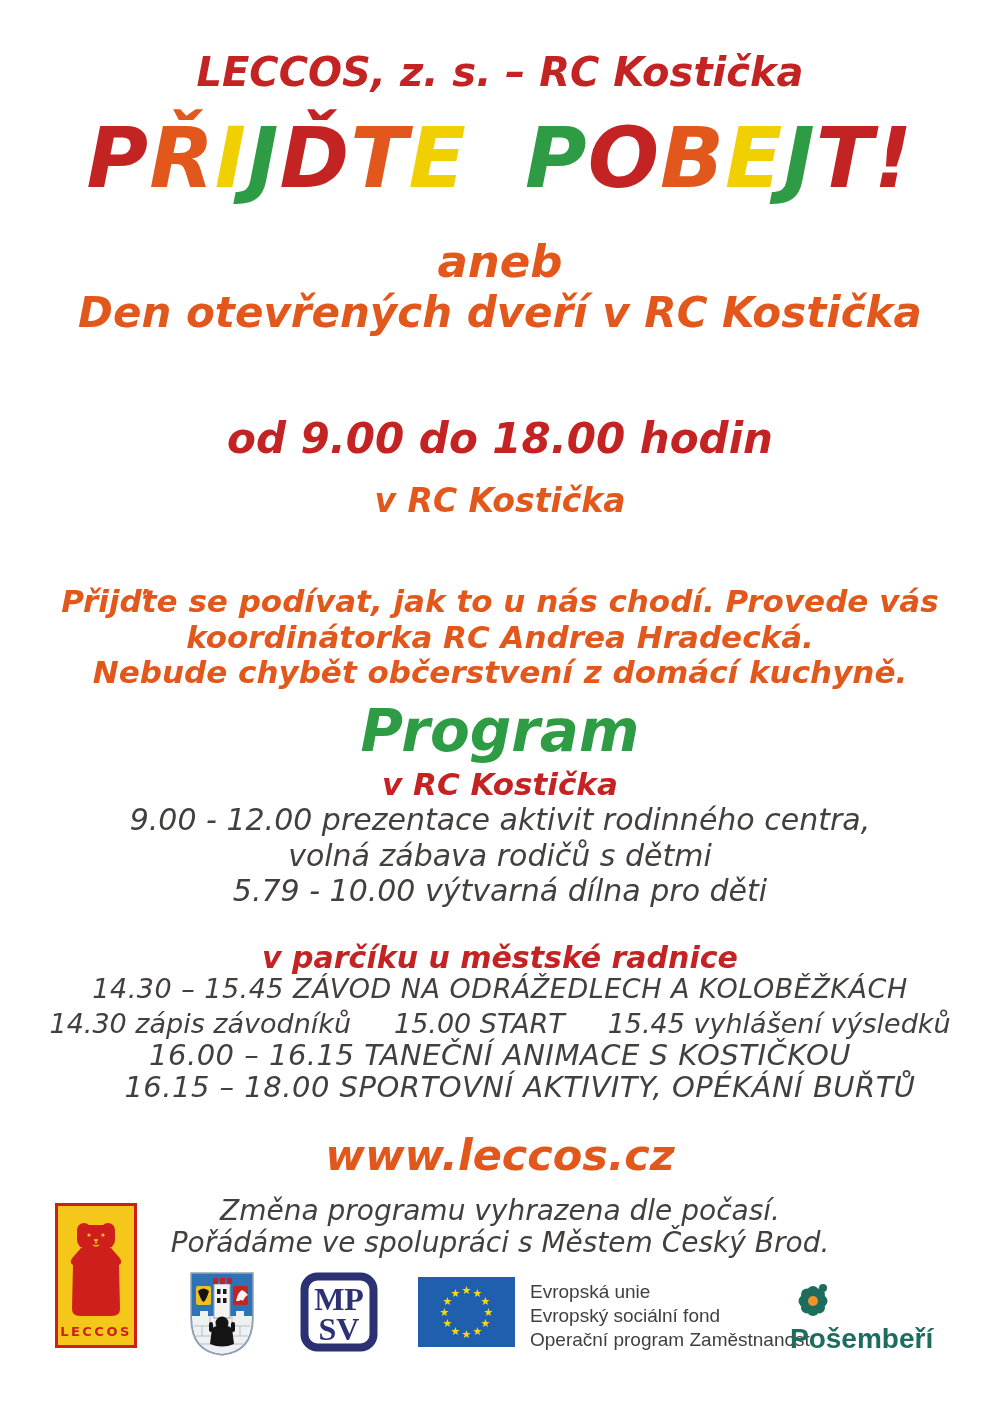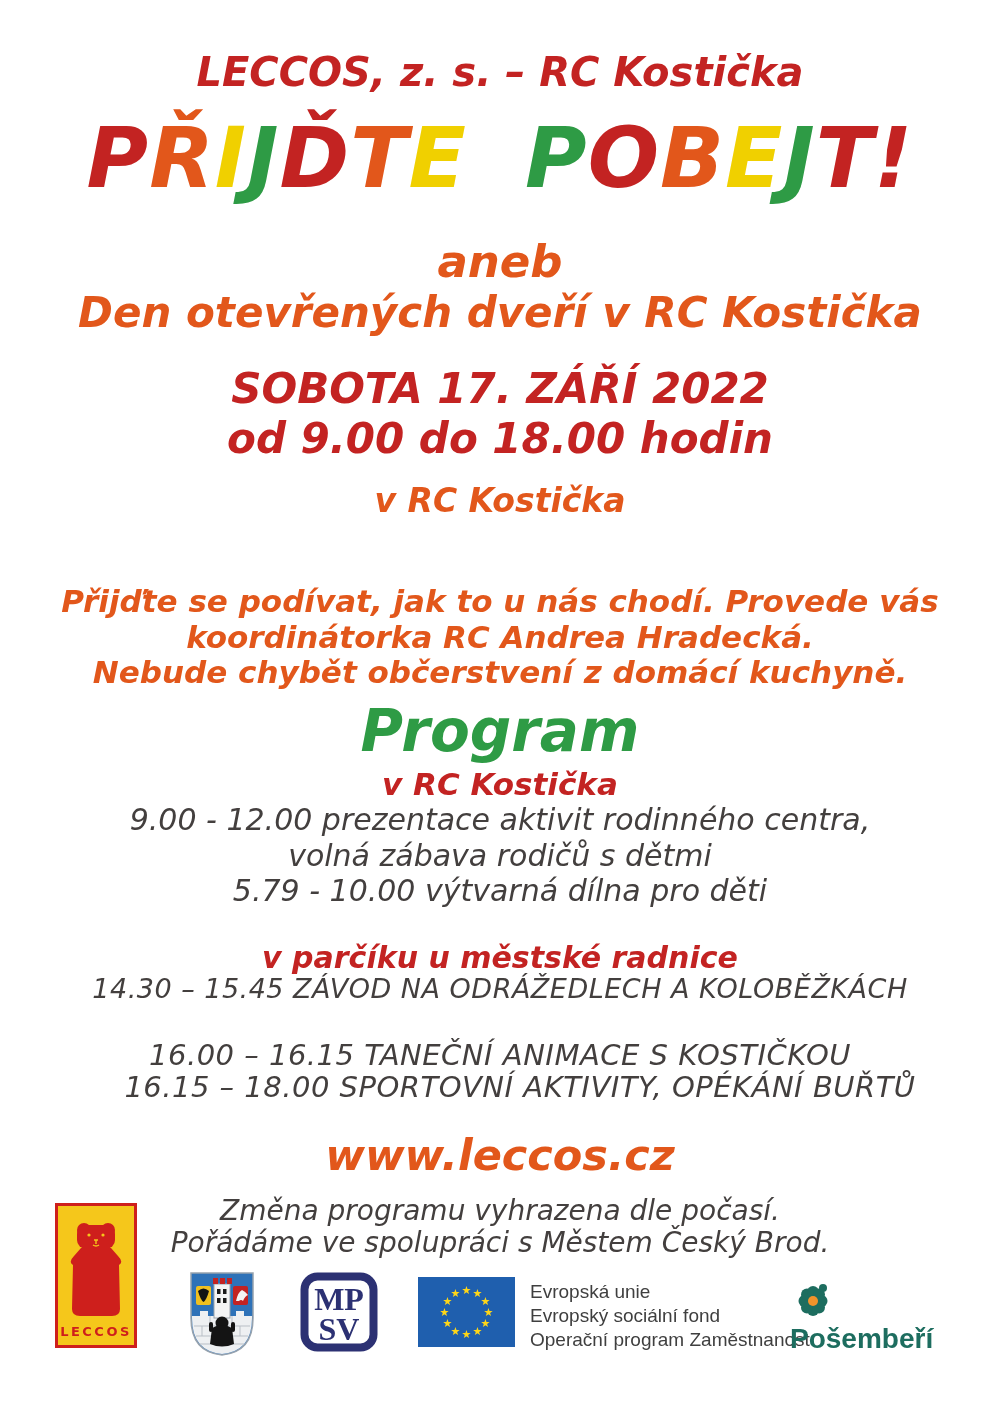--- a/index.html
+++ b/index.html
@@ -48,38 +48,38 @@
 
 <div class="poster">
 
   <div class="line org-line">LECCOS, z. s. – RC Kostička</div>
 
   <div class="line title"><span style="color: rgb(195, 35, 34);">P</span><span style="color: rgb(226, 87, 27);">Ř</span><span style="color: rgb(240, 208, 0);">I</span><span style="color: rgb(46, 155, 69);">J</span><span style="color: rgb(195, 35, 34);">Ď</span><span style="color: rgb(226, 87, 27);">T</span><span style="color: rgb(240, 208, 0);">E</span><span style="padding: 0px 14px;"> </span><span style="color: rgb(46, 155, 69);">P</span><span style="color: rgb(195, 35, 34);">O</span><span style="color: rgb(226, 87, 27);">B</span><span style="color: rgb(240, 208, 0);">E</span><span style="color: rgb(46, 155, 69);">J</span><span style="color: rgb(195, 35, 34);">T</span><span style="color: rgb(195, 35, 34);">!</span></div>
 
   <div class="line aneb">aneb</div>
   <div class="line subtitle">Den otevřených dveří v RC Kostička</div>
 
-  <div class="line date-line">SOBOTA 17. ZÁŘÍ 2022</div>
   <div class="line time-line">od 9.00 do 18.00 hodin</div>
 
   <div class="line venue-line">v RC Kostička</div>
 
   <div class="line intro-2">koordinátorka RC Andrea Hradecká.</div>
   <div class="line intro-1">Přijďte se podívat, jak to u nás chodí. Provede vás</div>
   <div class="line intro-3">Nebude chybět občerstvení z domácí kuchyně.</div>
 
   <div class="line program-heading">Program</div>
 
   <div class="line sec1-title">v RC Kostička</div>
   <div class="line sec1-l0">9.00 - 12.00 prezentace aktivit rodinného centra,</div>
   <div class="line sec1-l1">volná zábava rodičů s dětmi</div>
   <div class="line sec1-l2">5.79 - 10.00 výtvarná dílna pro děti</div>
 
   <div class="line sec2-title">v parčíku u městské radnice</div>
   <div class="line sec2-l0">14.30 – 15.45 ZÁVOD NA ODRÁŽEDLECH A KOLOBĚŽKÁCH</div>
+  <div class="line sec2-l1">14.30 zápis závodníků     15.00 START     15.45 vyhlášení výsledků</div>
   <div class="line sec2-l2">16.00 – 16.15 TANEČNÍ ANIMACE S KOSTIČKOU</div>
   <div class="line sec2-l3">16.15 – 18.00 SPORTOVNÍ AKTIVITY, OPÉKÁNÍ BUŘTŮ</div>
 
   <div class="line website">www.leccos.cz</div>
 
   <div class="line note-1">Změna programu vyhrazena dle počasí.</div>
   <div class="line note-2">Pořádáme ve spolupráci s Městem Český Brod.</div>
 
   <div class="logo leccos-logo">
     <svg width="82" height="145" viewBox="0 0 82 145">

